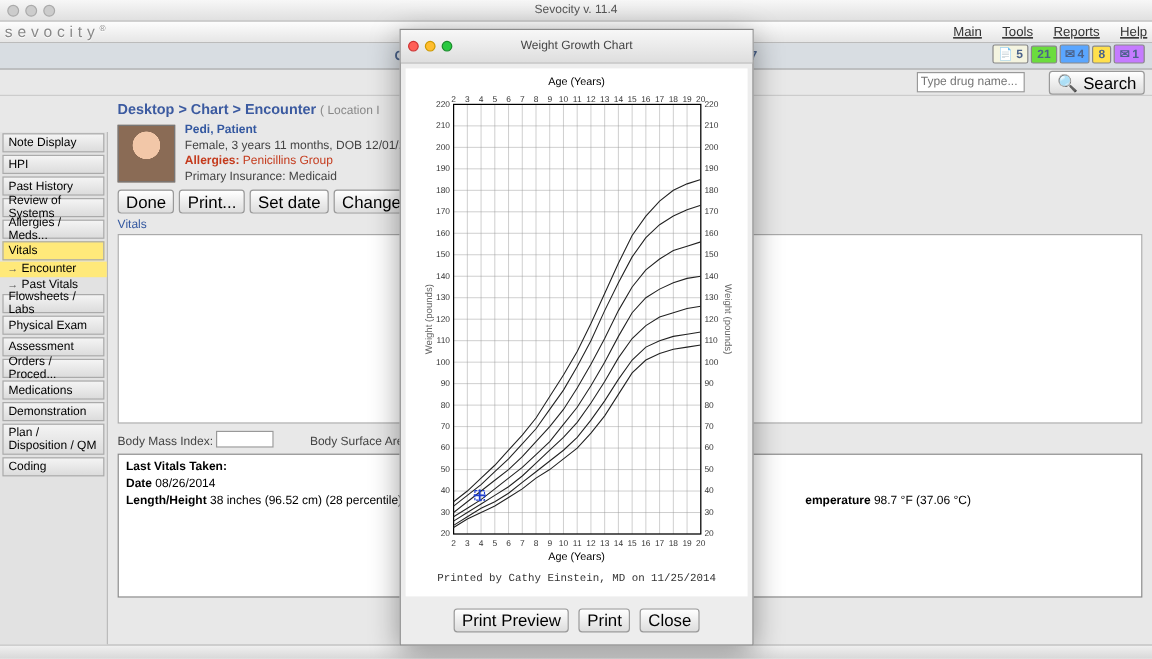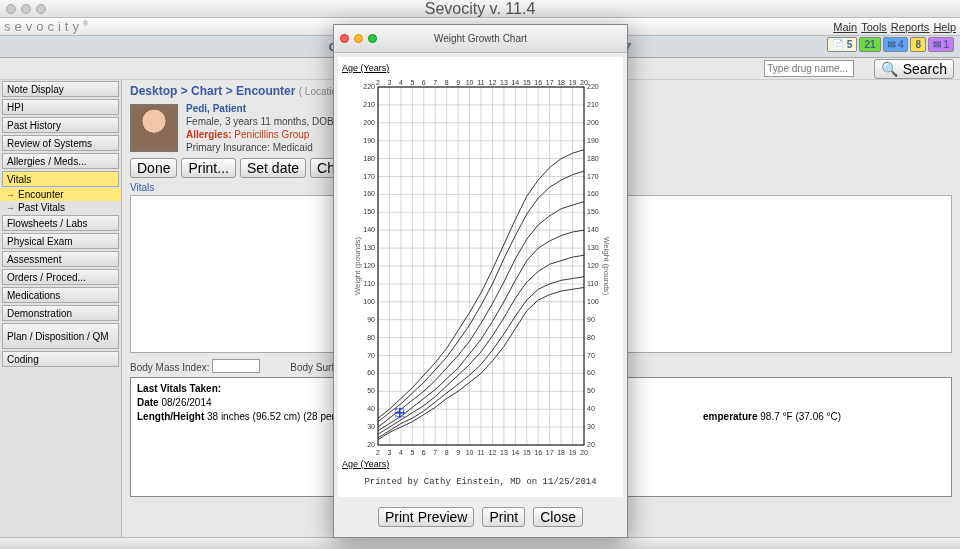--- a/index.html
+++ b/index.html
@@ -1,39 +1,39 @@
 <!DOCTYPE html>
 <html><head>
 <meta charset="utf-8">
 <style>
 * { box-sizing: border-box; margin: 0; padding: 0; font-family: Arial, Helvetica, sans-serif; }
 body { background: #e8e8e8; width: 960px; height: 549px; overflow: hidden; position: relative; font-size: 11px; }
 
 .titlebar { height: 18px; background: linear-gradient(#f7f7f7,#e0e0e0); border-bottom:1px solid #bbb; display:flex; align-items:center; padding:0 6px; position:relative; }
 .traffic { display:flex; gap:5px; }
 .dot { width:10px; height:10px; border-radius:50%; background:#ccc; border:1px solid #aaa; }
-.title-center { position:absolute; left:0; right:0; text-align:center; font-size:16px; color:#555; }
+.title-center { position:absolute; left:0; right:0; text-align:center; font-size:10px; color:#555; }
 
 .menubar { height:18px; background:linear-gradient(#fdfdfd,#e6e6e6); border-bottom:1px solid #bbb; display:flex; align-items:center; padding:0 4px; }
 .brand { font-family: "Courier New", monospace; letter-spacing:4px; font-size:13px; color:#888; flex:0 0 auto; text-shadow:0 1px 0 #fff; }
 .brand sup { font-size:7px; letter-spacing:0; }
-.menus { margin-left:auto; display:flex; gap:4px; font-size:11px; color:#333;text-decoration:underline; }
+.menus { margin-left:auto; display:flex; gap:17px; font-size:11px; color:#333;text-decoration:underline; }
 .menus span { text-decoration:underline; cursor:pointer; }
 
 .infobar { height:22px; background:#d8dde2; border-bottom:1px solid #aaa; display:flex; align-items:center; justify-content:center; color:#4a628a; font-weight:bold; font-size:11px; position:relative; }
 .badgerow { position:absolute; right:6px; top:1px; display:flex; gap:2px; align-items:center; }
 .badge { display:inline-flex; align-items:center; gap:2px; padding:1px 4px; border:1px solid #888; border-radius:2px; font-size:10px; background:#fff; }
 .b-green{background:#6bdc3e;} .b-blue{background:#5aa6ff;} .b-yellow{background:#ffe04d;} .b-purple{background:#c57bff;} .b-plain{background:#f4f4e0;}
 
 .searchrow { height:22px; display:flex; align-items:center; justify-content:flex-end; gap:20px; padding:0 6px; border-bottom:1px solid #ccc; background:#e8e8e8; }
 .searchrow input { width:90px; height:17px; font-size:10px; padding:0 2px; border:1px solid #999; }
 .btn { background:linear-gradient(#fff,#ddd); border:1px solid #999; border-radius:3px; padding:1px 6px; font-size:14px; cursor:pointer; }
 
 .main { display:flex; height: calc(549px - 18px - 18px - 22px - 22px - 12px); }
-.sidebar { width:122px; background:#e2e2e2; border-right:1px solid #bbb; display:flex; flex-direction:column; }
+.sidebar { width:90px; background:#e2e2e2; border-right:1px solid #bbb; display:flex; flex-direction:column;margin-top:30px; }
 .sidebtn { height:16px; background:linear-gradient(#f4f4f4,#dcdcdc); border:1px solid #aaa; margin:1px 2px; font-size:10px; display:flex; align-items:center; padding:0 4px; cursor:pointer; }
 .sidebtn.active { background:#ffe97a; }
 .subitem { font-size:10px; padding:1px 0 1px 18px; position:relative; cursor:pointer; }
 .subitem::before { content:"→"; position:absolute; left:6px; font-size:9px; color:#555; }
 .subitem.active { background:#ffe97a; }
 
 .content { flex:1; padding:4px 8px; position:relative; overflow:hidden; }
 .breadcrumb { font-size:12px; color:#3b5aa0; font-weight:bold; margin-bottom:4px; }
 .breadcrumb .sep { color:#3b5aa0; }
 .breadcrumb .loc { color:#888; font-weight:normal; font-size:10px; }
@@ -57,21 +57,21 @@
 
 .statusbar { height:12px; background:linear-gradient(#f0f0f0,#d8d8d8); border-top:1px solid #bbb; }
 
 
 .modal { position:absolute; left:333px; top:24px; width:295px; background:#ededed; border:1px solid #888; box-shadow:0 6px 24px rgba(0,0,0,0.4); z-index:100; }
 .modal .mtitle { height:28px; background:linear-gradient(#f7f7f7,#dedede); border-bottom:1px solid #bbb; display:flex; align-items:center; padding:0 6px; position:relative; }
 .modal .mtitle .title-center { font-size:10px; color:#444; }
 .mdot { width:9px; height:9px; border-radius:50%; }
 .mdot.red{background:#ff5f57;border:1px solid #c33;} .mdot.yellow{background:#ffbd2e;border:1px solid #c90;} .mdot.green{background:#28c940;border:1px solid #1a8a2b;}
 .chartwrap { background:#fff; margin:4px; padding:4px; }
-.axis-title { font-size:9px; margin:2px 0;text-decoration:underline; }
+.axis-title { text-align:center; font-size:9px; margin:2px 0; }
 .plot { position:relative; width:262px; height:382px; margin:0 auto; }
 .plot svg { display:block; }
 .printed { text-align:center; font-size:9px; color:#333; margin:8px 0 6px;font-family:Liberation Mono, monospace; }
 .modalbtns { display:flex; gap:8px; justify-content:center; padding:6px 0 10px; }
 </style>
 </head>
 <body>
 
 <div class="titlebar">
   <div class="traffic">

